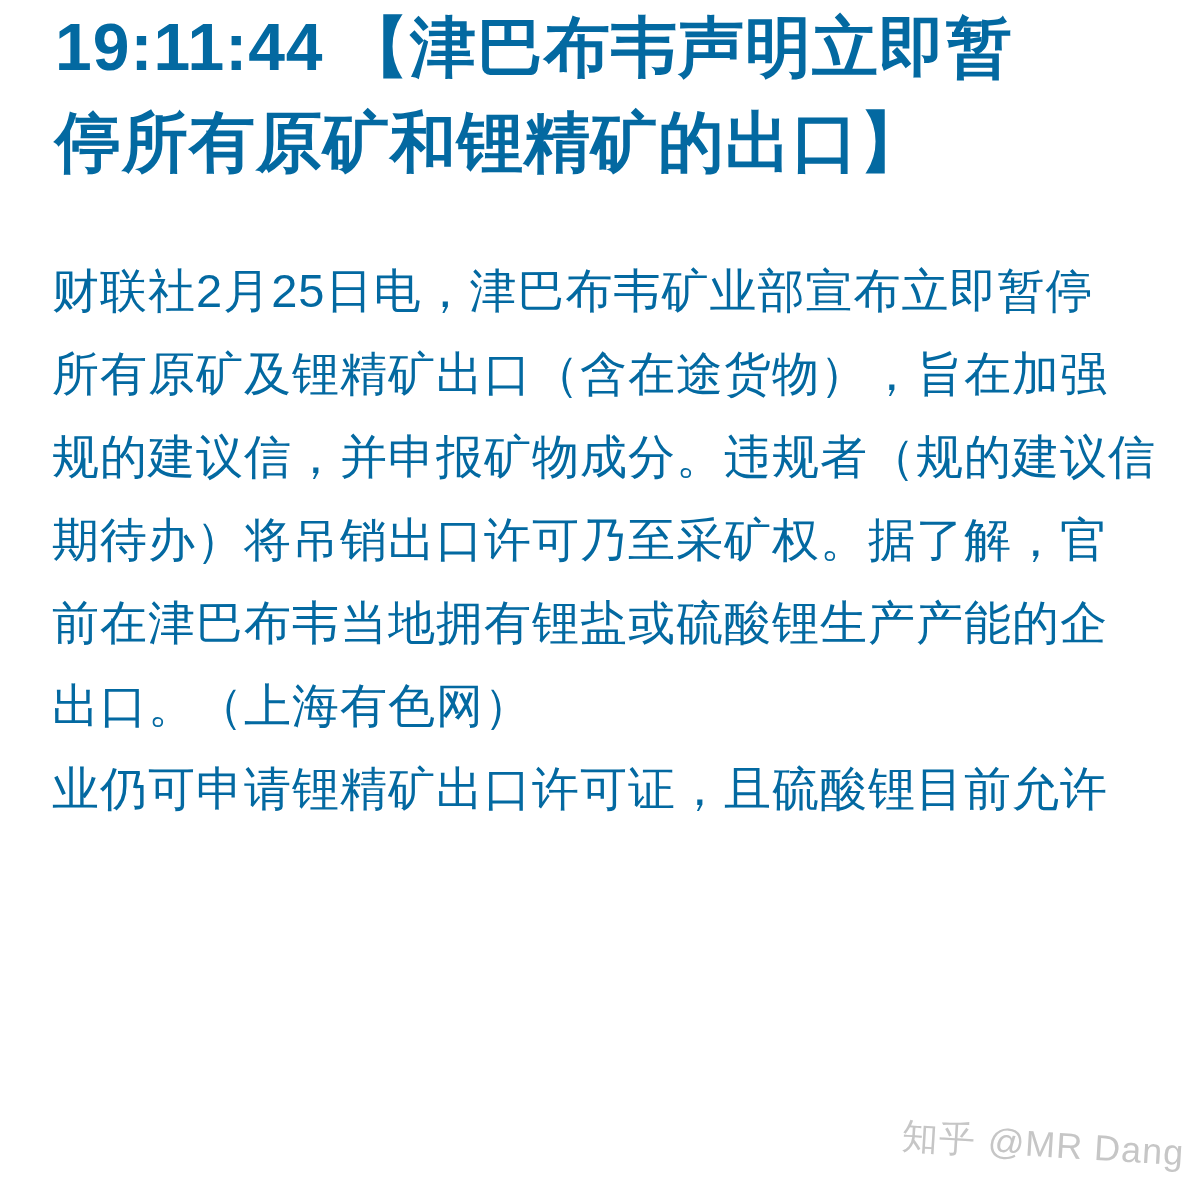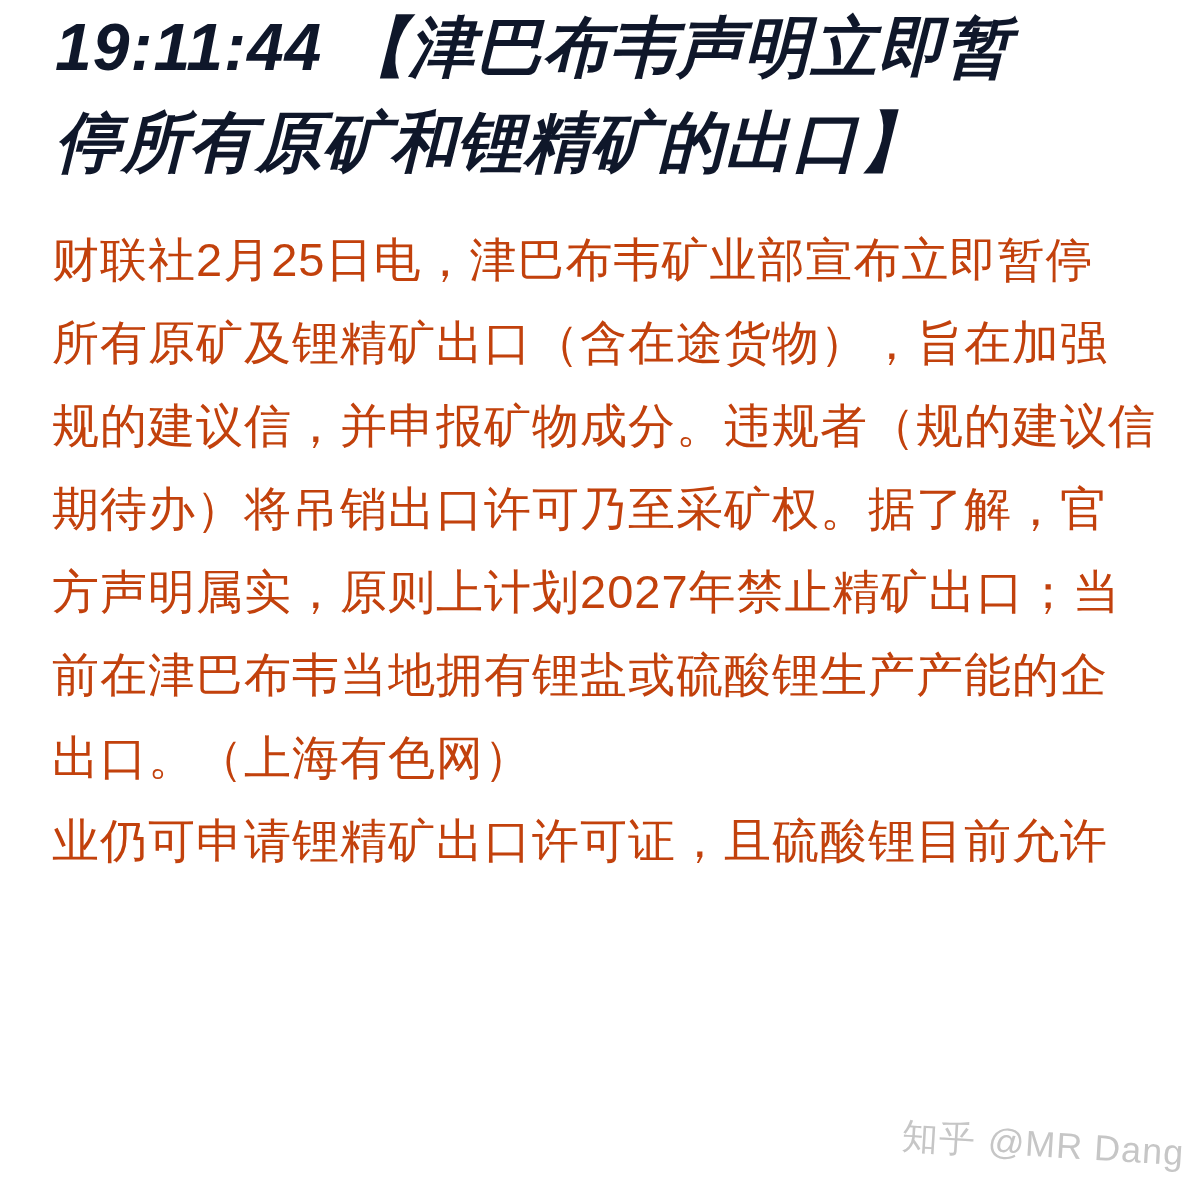--- a/index.html
+++ b/index.html
@@ -13,36 +13,35 @@
     height: 1200px;
     background: #ffffff;
     overflow: hidden;
     font-family: "Liberation Sans", "DejaVu Sans", sans-serif;
   }
   .headline {
     position: absolute;
     left: 55px;
     top: 0px;
     width: 1120px;
-    color: #0f172a;
-    font-style: italic;
+    color: #0369a1;
   }
   .headline-line {
     font-size: 66px;
     line-height: 95px;
     font-weight: 800;
     letter-spacing: 1px;
     white-space: nowrap;
   }
   .article-body {
     position: absolute;
     left: 52px;
-    top: 218px;
+    top: 249px;
     width: 1120px;
-    color: #c2410c;
+    color: #0369a1;
   }
   .article-line {
     font-size: 47px;
     line-height: 83px;
     font-weight: 400;
     letter-spacing: 1px;
     white-space: nowrap;
   }
   .watermark {
     position: absolute;
@@ -67,21 +66,20 @@
   <div class="headline">
     <div class="headline-line">19:11:44 【津巴布韦声明立即暂</div>
     <div class="headline-line">停所有原矿和锂精矿的出口】</div>
   </div>
 
   <div class="article-body">
     <div class="article-line">财联社2月25日电，津巴布韦矿业部宣布立即暂停</div>
     <div class="article-line">所有原矿及锂精矿出口（含在途货物），旨在加强</div>
     <div class="article-line">规的建议信，并申报矿物成分。违规者（规的建议信</div>
     <div class="article-line">期待办）将吊销出口许可乃至采矿权。据了解，官</div>
-    <div class="article-line">方声明属实，原则上计划2027年禁止精矿出口；当</div>
     <div class="article-line">前在津巴布韦当地拥有锂盐或硫酸锂生产产能的企</div>
     <div class="article-line">出口。（上海有色网）</div>
     <div class="article-line">业仍可申请锂精矿出口许可证，且硫酸锂目前允许</div>
   </div>
 
   <div class="watermark">
     <span class="brand">知乎</span><span>@MR Dang</span>
   </div>
 
 </div>

